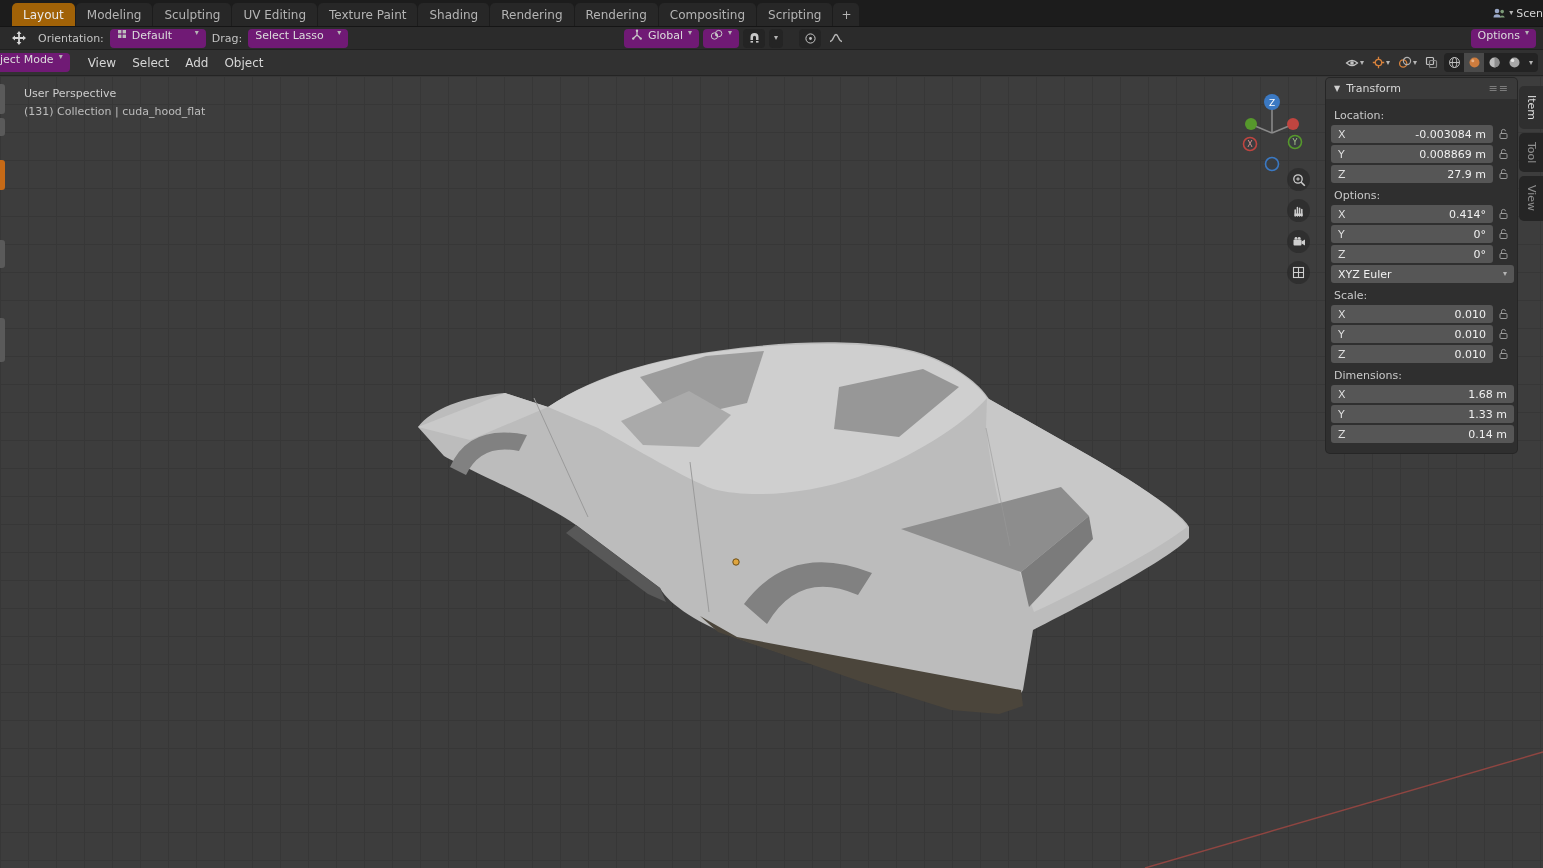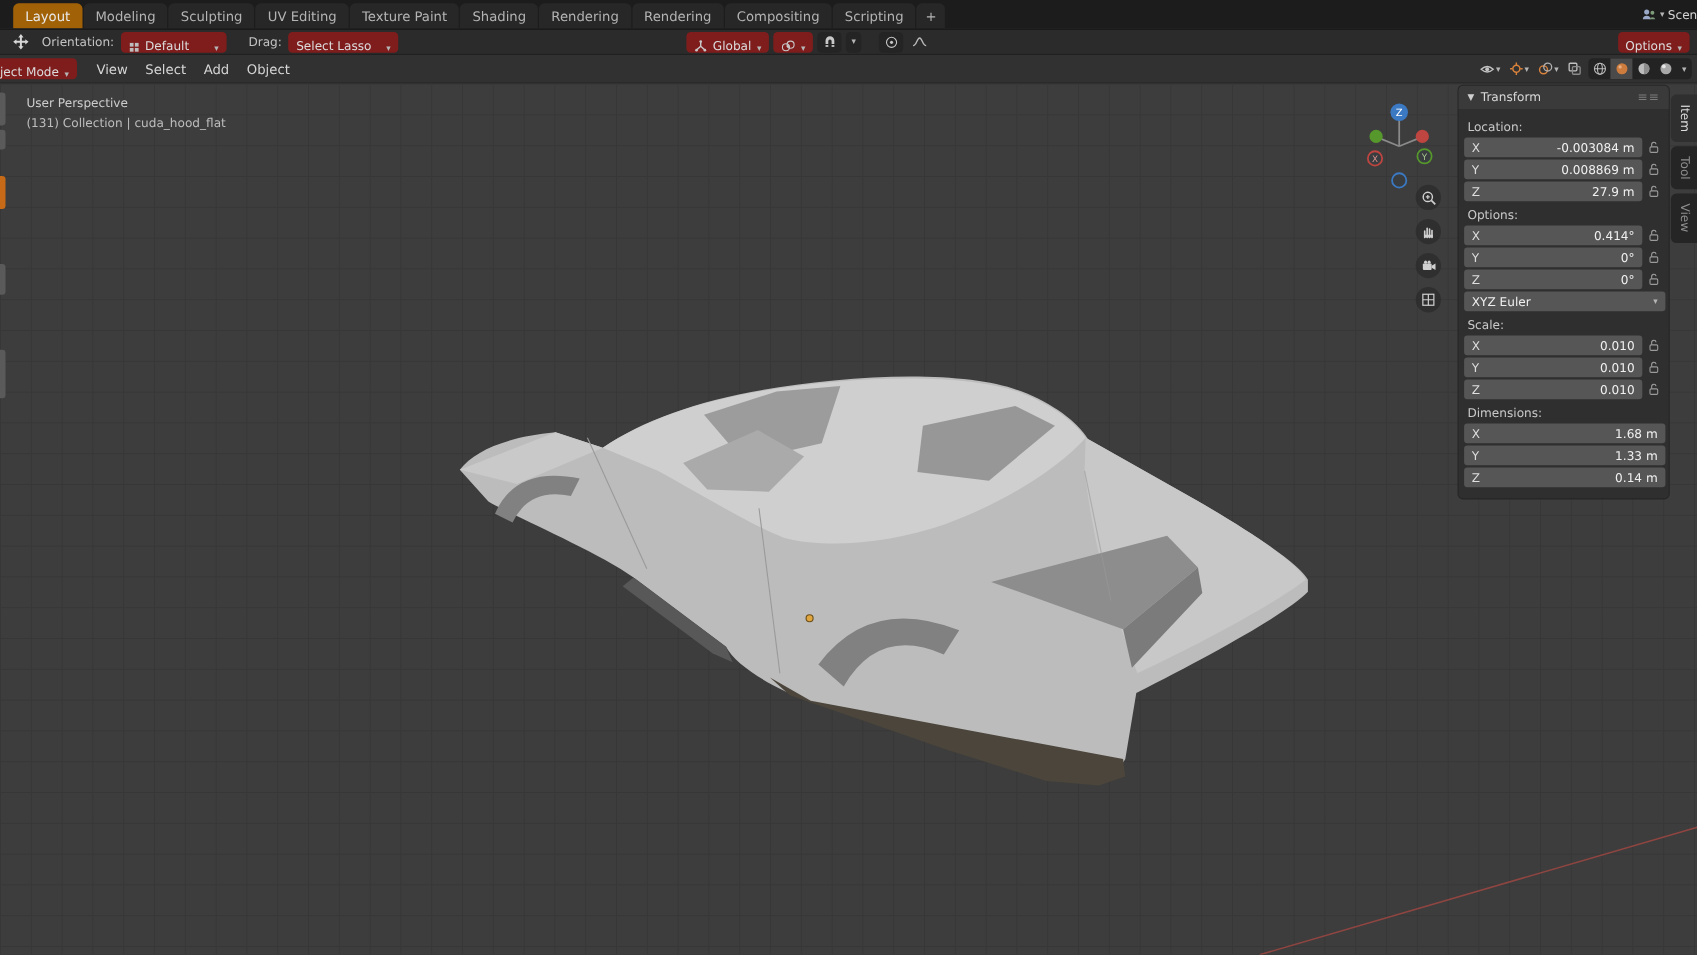--- a/index.html
+++ b/index.html
@@ -13,21 +13,21 @@
   .tabs{display:flex;margin-left:12px;align-items:flex-end}
   .tab{height:23px;margin-top:3px;padding:0 11px;display:flex;align-items:center;background:#272727;
        border-radius:5px 5px 0 0;margin-right:1px;color:#b4b4b4;font-size:12px}
   .tab.active{background:#a16207;color:#e9e9e9}
   .tab.plus{padding:0 8px}
   .topbar-right{margin-left:auto;display:flex;align-items:center;gap:3px;padding-right:0}
   
   .toolsbar{height:24px;background:#2b2b2b;border-top:1px solid #151515;border-bottom:1px solid #202020;
     display:flex;align-items:center;position:relative;padding-left:6px}
   .lbl{color:#c3c3c3;margin:0 6px}
-  .dd{background:#7f1d1d;border-radius:4px;height:19px;display:inline-flex;align-items:flex-end;
+  .dd{background:#701a75;border-radius:4px;height:19px;display:inline-flex;align-items:flex-start;
       gap:5px;padding:0 7px;color:#dcdcdc;white-space:nowrap}
   .btn{background:#242424;border-radius:4px;height:19px;width:22px;display:inline-flex;align-items:center;justify-content:center}
   .chev{font-size:8px;color:#b5b5b5;line-height:1}
   .tools-center{position:absolute;left:624px;top:0;height:100%;display:flex;align-items:center;gap:4px}
   .tools-right{position:absolute;right:7px;top:0;height:100%;display:flex;align-items:center}
   
   .vheader{height:26px;background:#313131;display:flex;align-items:center;border-bottom:1px solid #242424}
   .mode-dd{margin-left:-14px;border-radius:4px}
   .vmenu{padding:0 8px;color:#d6d6d6;font-size:12px}
   .vh-right{margin-left:auto;display:flex;align-items:center;gap:4px;padding-right:5px}
@@ -116,21 +116,21 @@
       <svg width="10" height="10" viewBox="0 0 10 10">
         <rect x="1" y="1" width="3.4" height="3.4" fill="#bdbdbd"></rect>
           <rect x="5.6" y="1" width="3.4" height="3.4" fill="#bdbdbd"></rect>
         <rect x="1" y="5.6" width="3.4" height="3.4" fill="#bdbdbd"></rect>
           <rect x="5.6" y="5.6" width="3.4" height="3.4" fill="#bdbdbd"></rect>
       </svg>
     </span>
     <span>Default</span>
     <span class="chev" style="margin-left:auto">▾</span>
   </div>
-  <span class="lbl" style="margin-left:20px">Drag:</span>
+  <span class="lbl" style="margin-left:6px">Drag:</span>
   <div class="dd" style="width:100px">
     <span>Select Lasso</span>
     <span class="chev" style="margin-left:auto">▾</span>
   </div>
 
   <div class="tools-center">
     <div class="dd">
       <span>
         <svg width="12" height="12" viewBox="0 0 12 12">
           <path d="M6,1.5 V6 L2.2,9.5 M6,6 L9.8,9.5" stroke="#c8c8c8" stroke-width="1.3" fill="none"></path>

